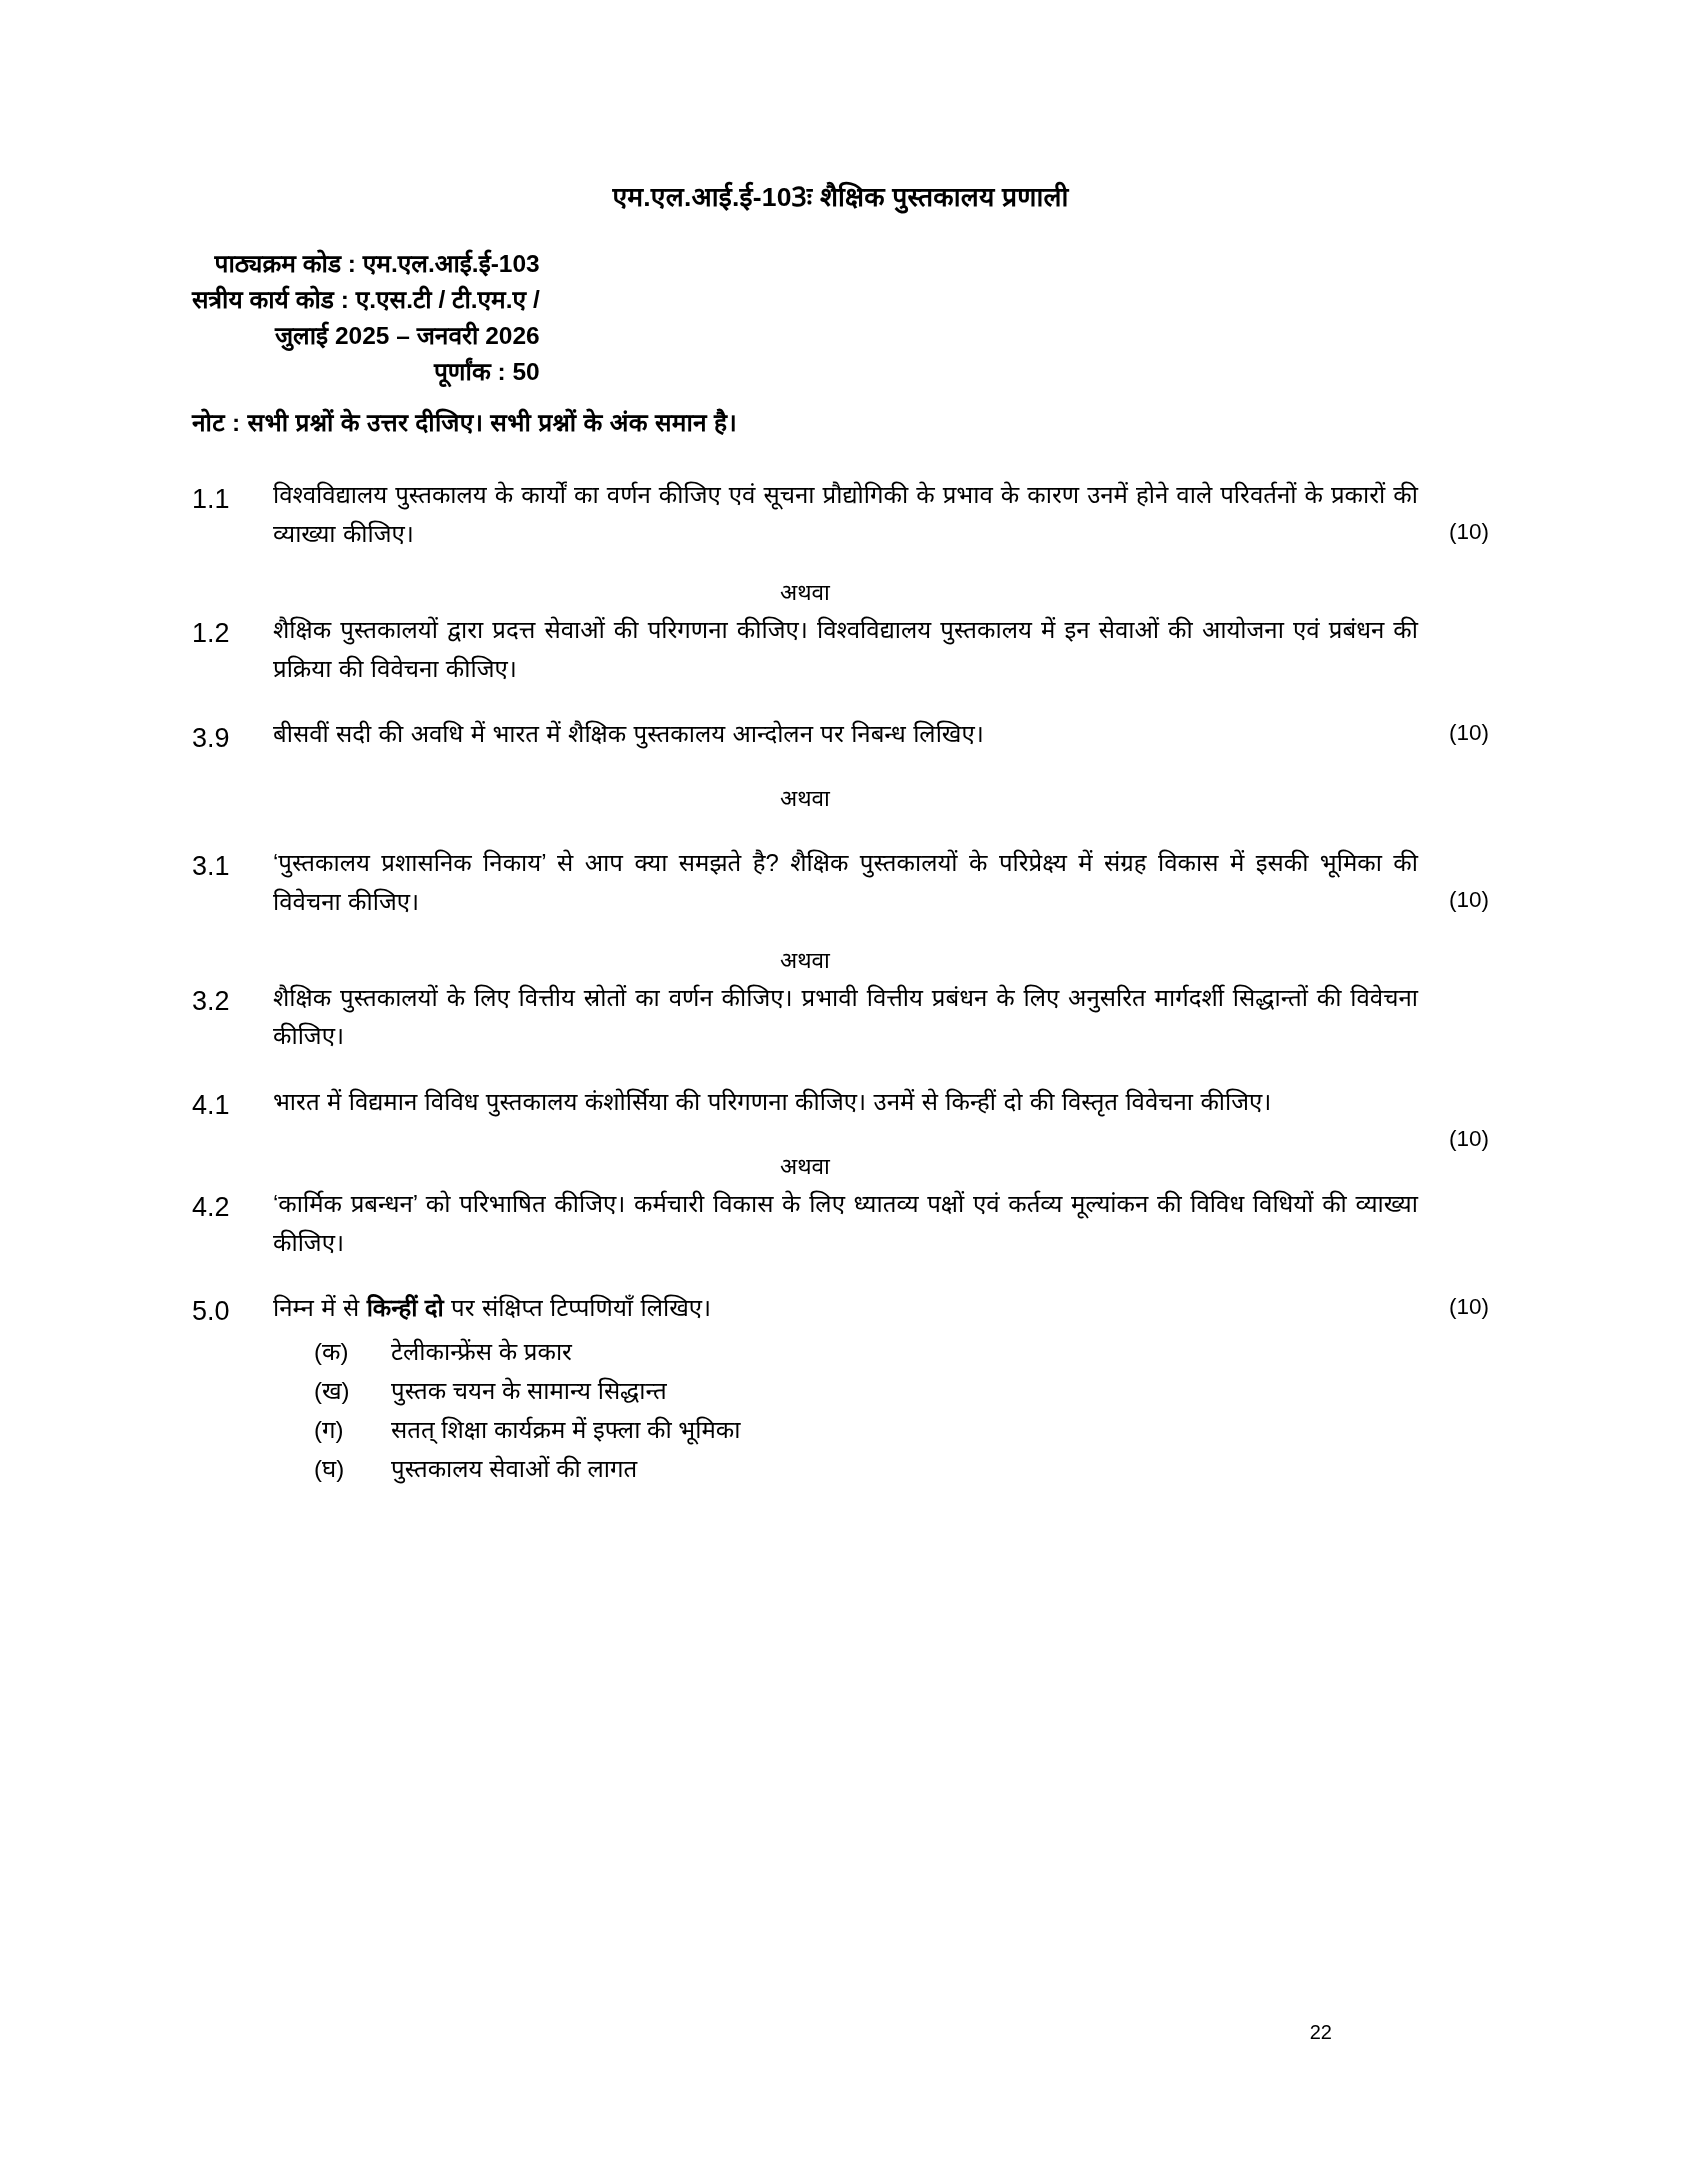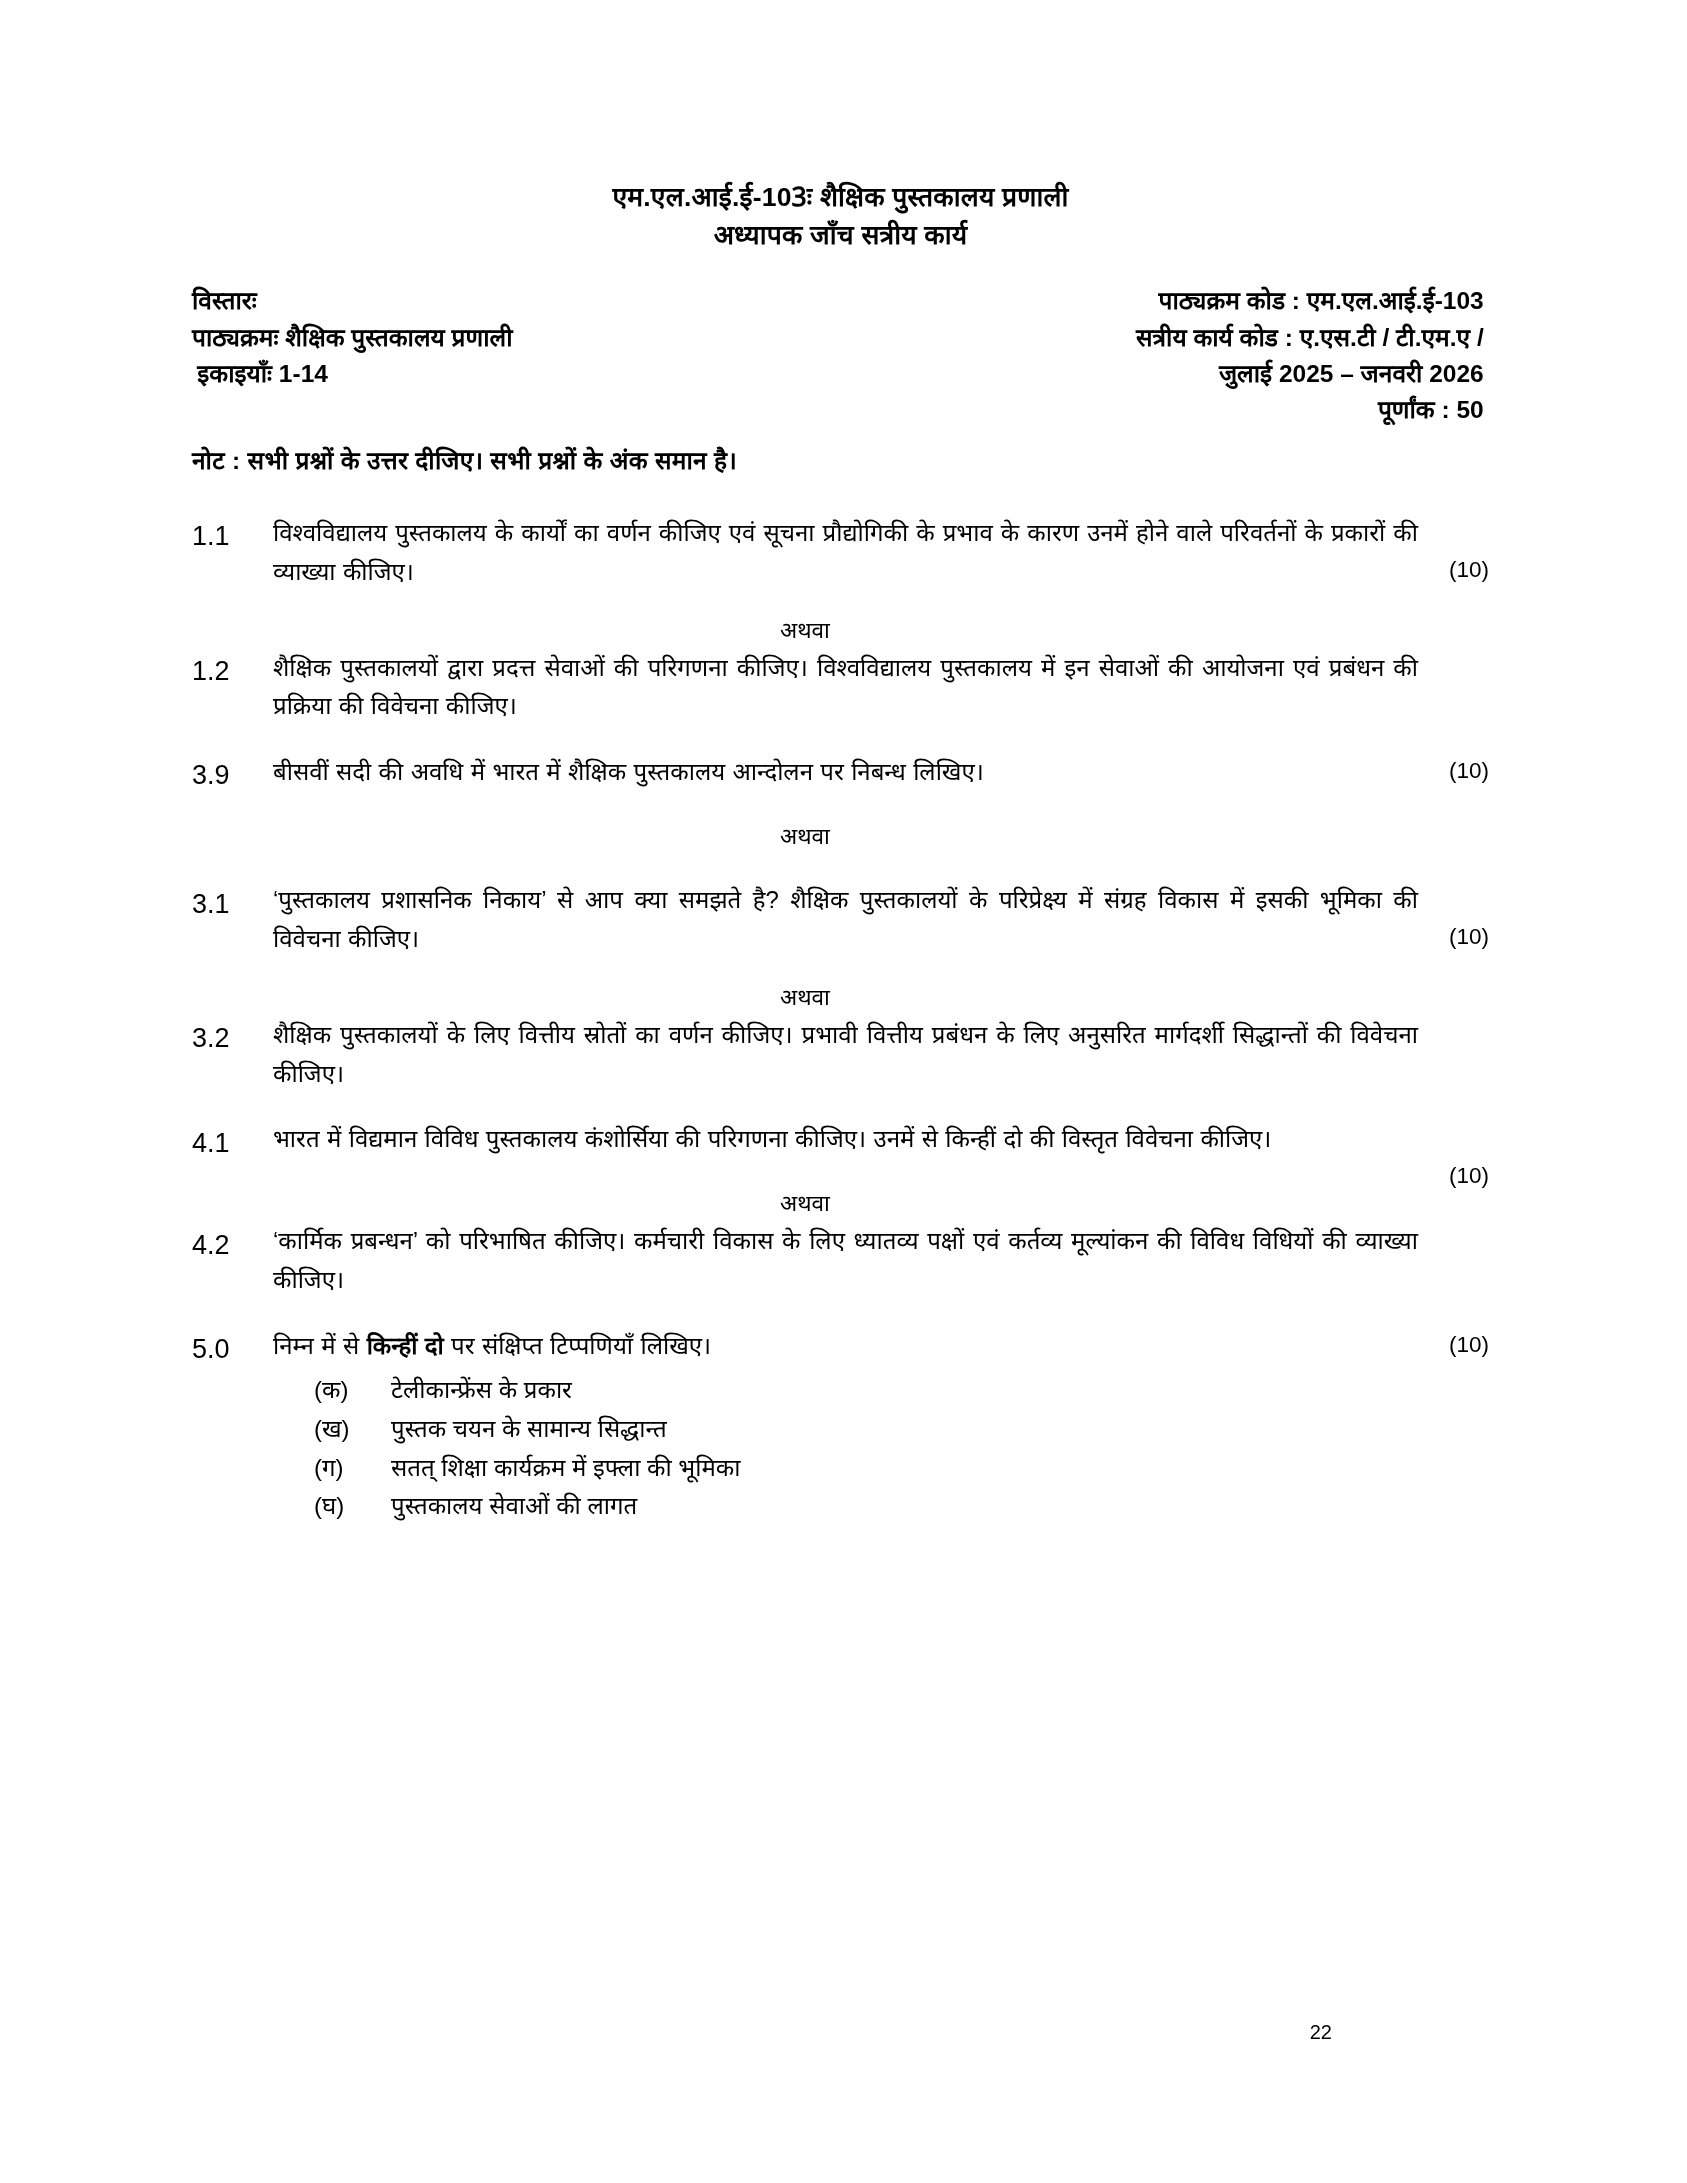--- a/index.html
+++ b/index.html
@@ -154,29 +154,23 @@
   }
 </style>
 </head>
 <body>
 
 <div class="page">
   <div class="content">
 
     <div class="doc-title">
       <span>एम.एल.आई.ई-103ः शैक्षिक पुस्तकालय प्रणाली</span>
-      <span class="line2">अध्यापक जाँच सत्रीय कार्य</span>
     </div>
 
     <div class="info-block">
-      <div class="info-left">
-        <div>विस्तारः</div>
-        <div>पाठ्यक्रमः शैक्षिक पुस्तकालय प्रणाली</div>
-        <div class="indent-units"><span>इकाइयाँः</span> <span>1-14</span></div>
-      </div>
       <div class="info-right">
         <div>पाठ्यक्रम कोड : एम.एल.आई.ई-103</div>
         <div>सत्रीय कार्य कोड : ए.एस.टी / टी.एम.ए /</div>
         <div>जुलाई 2025 – जनवरी 2026</div>
         <div>पूर्णांक : 50</div>
       </div>
     </div>
 
     <div class="note-line">नोट :  सभी प्रश्नों के उत्तर दीजिए। सभी प्रश्नों के अंक समान है।</div>
 

